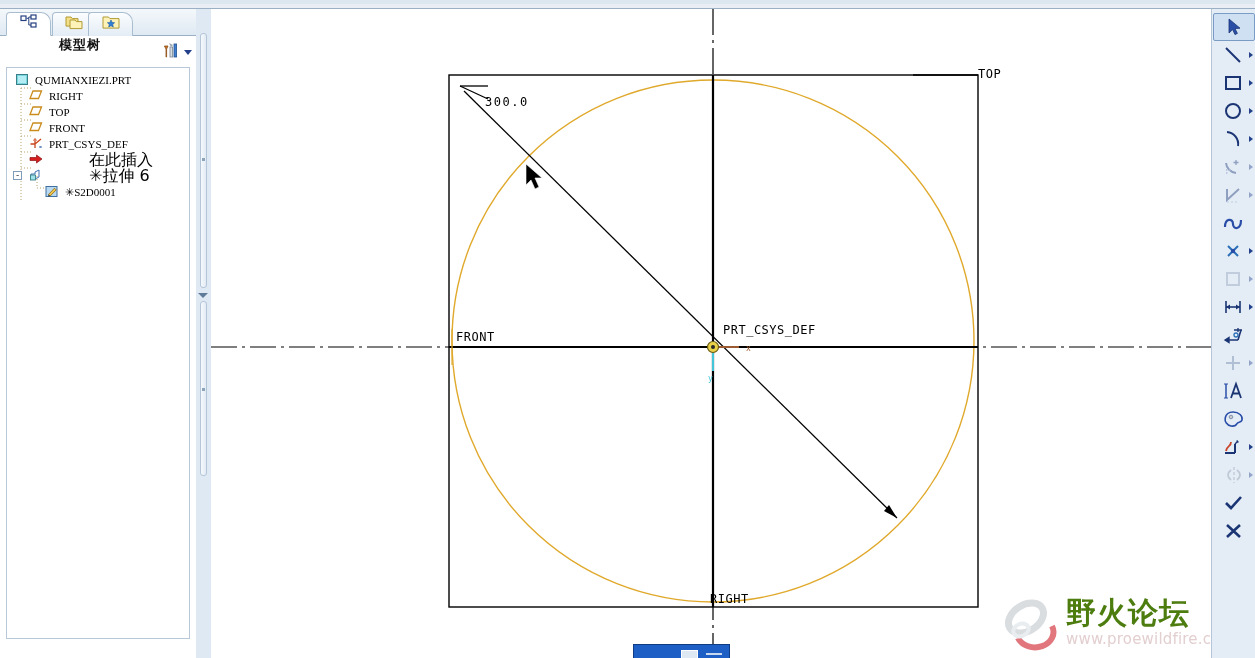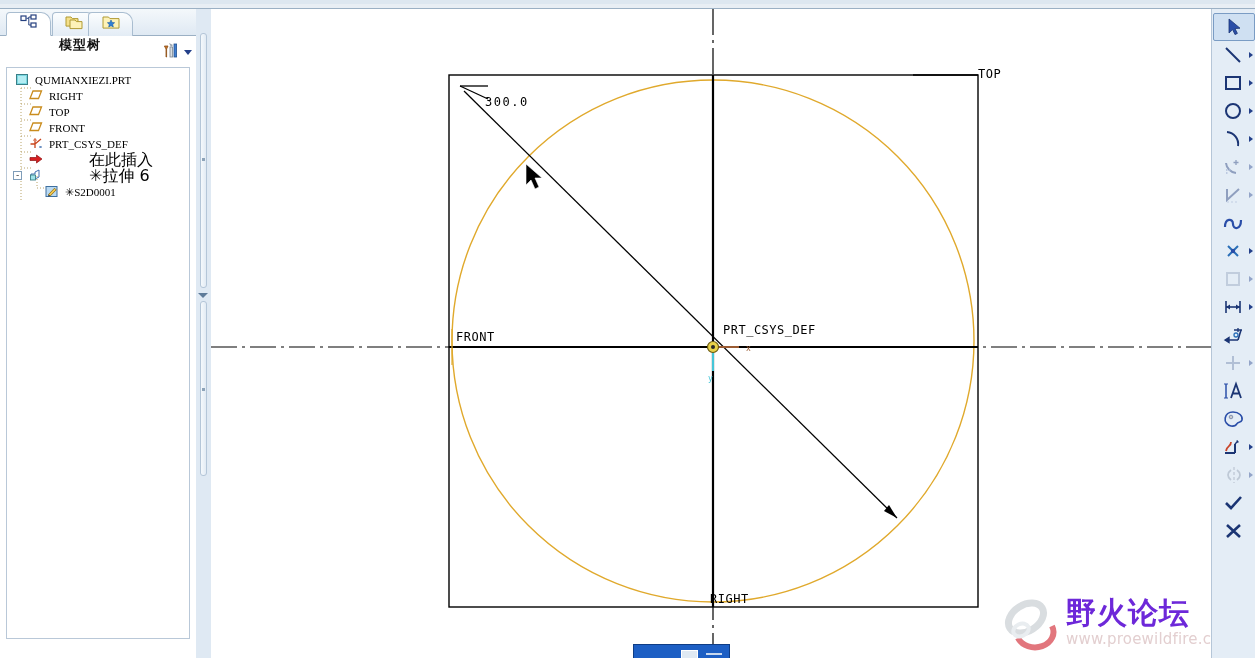--- a/index.html
+++ b/index.html
@@ -181,21 +181,21 @@
   
   .watermark {
     position: absolute; right: 0px; bottom: 0px;
     width: 215px; height: 68px;
     pointer-events: none;
   }
   .wm-text {
     position: absolute; left: 70px; top: 3px;
     font-family: "DejaVu Sans", sans-serif;
     font-size: 30px; font-weight: bold;
-    color: #6d28d9;
+    color: #4d7c0f;
     letter-spacing: 1px;
   }
   .wm-url {
     position: absolute; left: 70px; top: 40px;
     font-family: "DejaVu Sans", sans-serif;
     font-size: 15px;
     color: #e3cfd0;
     letter-spacing: 0.2px;
   }
 

